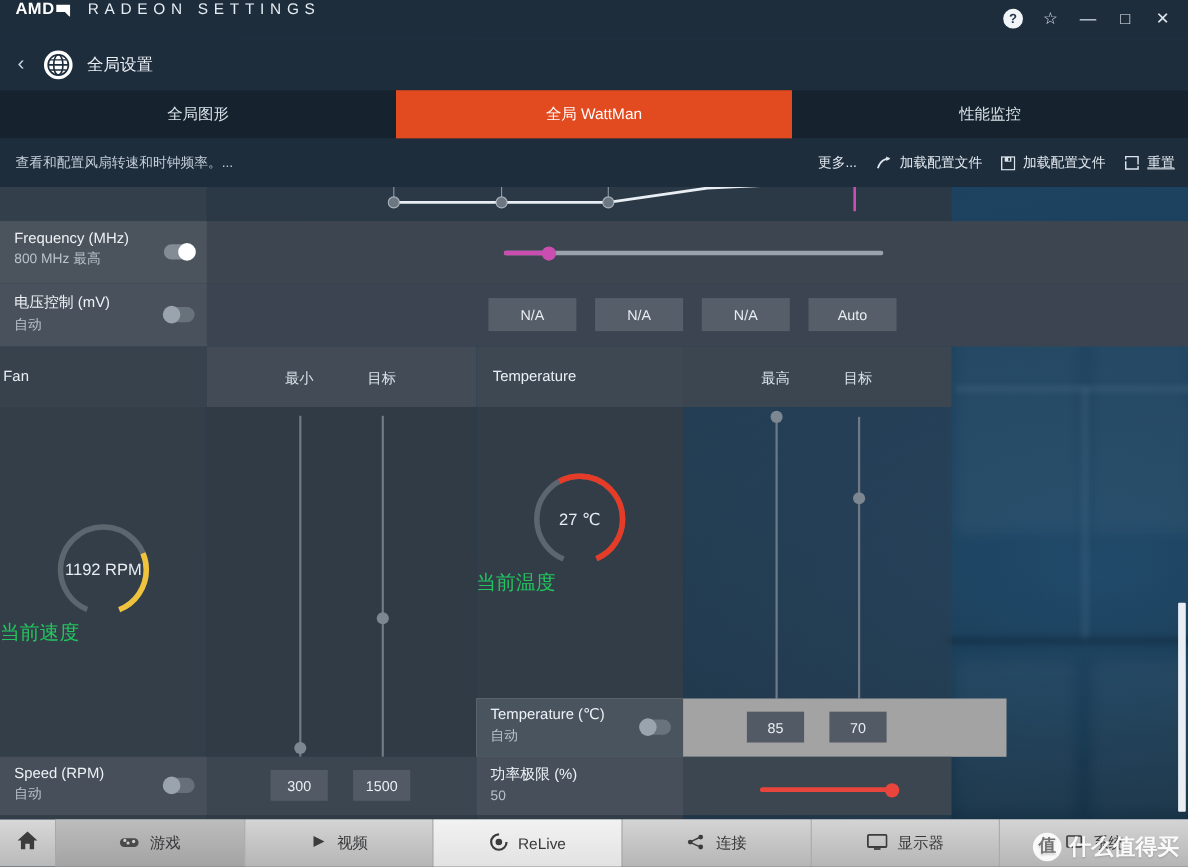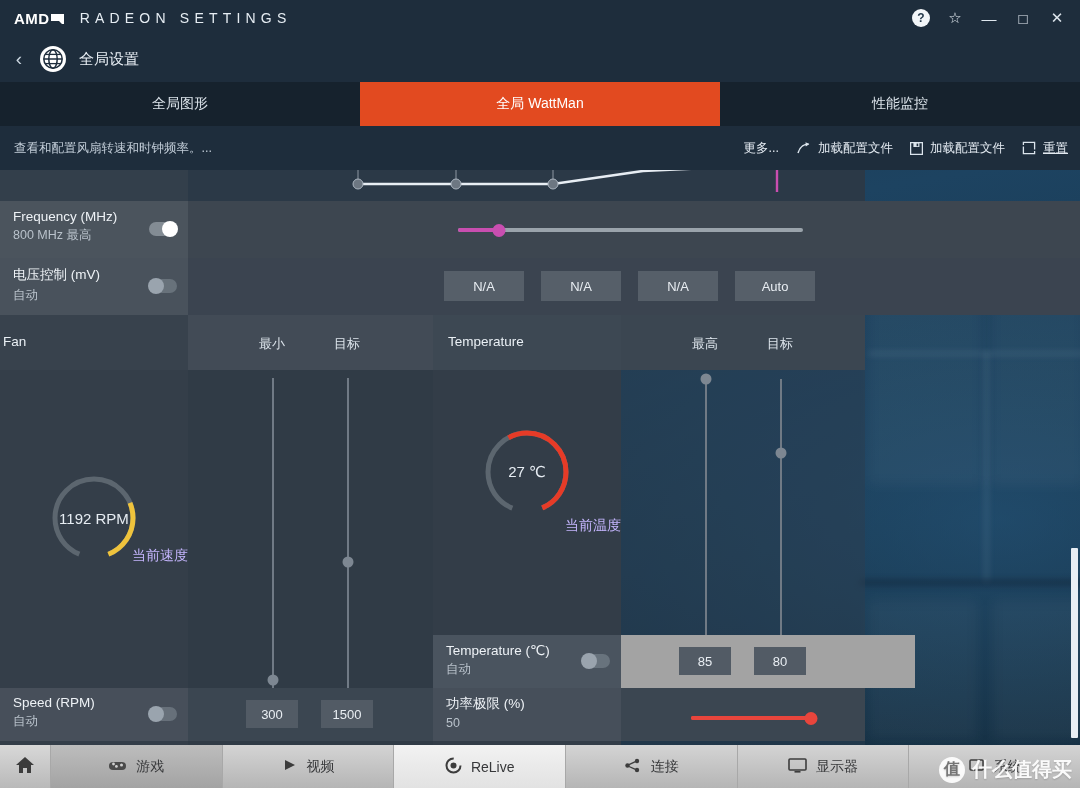--- a/index.html
+++ b/index.html
@@ -30,21 +30,21 @@
   .wall-line {
     position: absolute;
     background: rgba(190,215,235,0.16);
     filter: blur(3px);
   }
 
   
   .titlebar {
     position: absolute; top: 0; left: 0; right: 0; height: 36px;
     background: #1e2d3c;
-    display: flex; align-items: center;
+    display: flex; align-items: flex-start;
   }
   .amd-logo {
     margin-left: 14px;
     display: flex; align-items: center;
     font-weight: bold; font-size: 15px; letter-spacing: .5px;
     color: #ffffff;
   }
   .amd-logo .arrow {
     display:inline-block; width: 13px; height: 12px; margin-left: 1px;
     position: relative; overflow: hidden;
@@ -196,22 +196,22 @@
   .panel-temp {
     position:absolute; top:200px; left:433px; width:188px; bottom:0; background:#333d48;
   }
   .panel-tempsliders {
     position:absolute; top:200px; left:621px; width:244px; bottom:0;
     background: rgba(44,62,80,0.55);
   }
 
   .gauge { position:absolute; }
   .gauge-label {
-    position:absolute; width:100%; text-align:right;
-    color:#c4b5fd; font-size:14px;
+    position:absolute; width:100%; text-align:left;
+    color:#22c55e; font-size:18px;
   }
   .gauge-value {
     position:absolute; width:100%; text-align:center;
     color:#e7edf3; font-size:15px;
   }
 
   .vslider { position:absolute; width:2px; background:#707a85; }
   .vthumb {
     position:absolute; width:11px; height:11px; border-radius:50%;
     background:#7d8792; transform: translate(-50%,-50%);
@@ -464,21 +464,21 @@
     </div>
 
     <div class="panel-fan">
       <div class="gauge" style="left:47px; top:101px; width:94px; height:94px;">
         <svg width="94" height="94" viewBox="0 0 94 94">
           <circle cx="47" cy="47" r="39" fill="none" stroke="#5c666f" stroke-width="5" stroke-dasharray="214 245" stroke-dashoffset="-15" transform="rotate(90 47 47)"></circle>
           <circle cx="47" cy="47" r="39" fill="none" stroke="#efc33c" stroke-width="5" stroke-dasharray="62 245" stroke-dashoffset="-168" transform="rotate(90 47 47)"></circle>
         </svg>
       </div>
       <div class="gauge-value" style="top:140px; left:0;">1192 RPM</div>
-      <div class="gauge-label" style="top:177px; left:0;">当前速度</div>
+      <div class="gauge-label" style="top:193px; left:0;">当前速度</div>
     </div>
 
     <div class="panel-fansliders">
       <div class="vslider" style="left:84px; top:8px; height:310px;">
       </div>
       <div class="vthumb" style="left:85px; top:310px;"></div>
       <div class="vslider" style="left:159px; top:8px; height:310px;">
       </div>
       <div class="vthumb" style="left:160px; top:192px;"></div>
     </div>
@@ -506,21 +506,21 @@
         <div class="row-label">Temperature (℃)</div>
         <div class="row-sub">自动</div>
         <div class="toggle off" style="right:11px; top:19px;">
           <div class="knob"></div>
         </div>
       </div>
       <div class="numbox" style="left:246px; top:12px;">
         <span>85</span>
       </div>
       <div class="numbox" style="left:321px; top:12px;">
-        <span>80</span>
+        <span>70</span>
       </div>
     </div>
 
     <div class="set-row-pwr">
       <div class="sr-left">
         <div class="row-label">功率极限 (%)</div>
         <div class="row-sub">50</div>
       </div>
       <div class="hslider" style="left:258px; top:28px; width:120px;">
         <div class="track" style="background:#e8453c;"></div>

